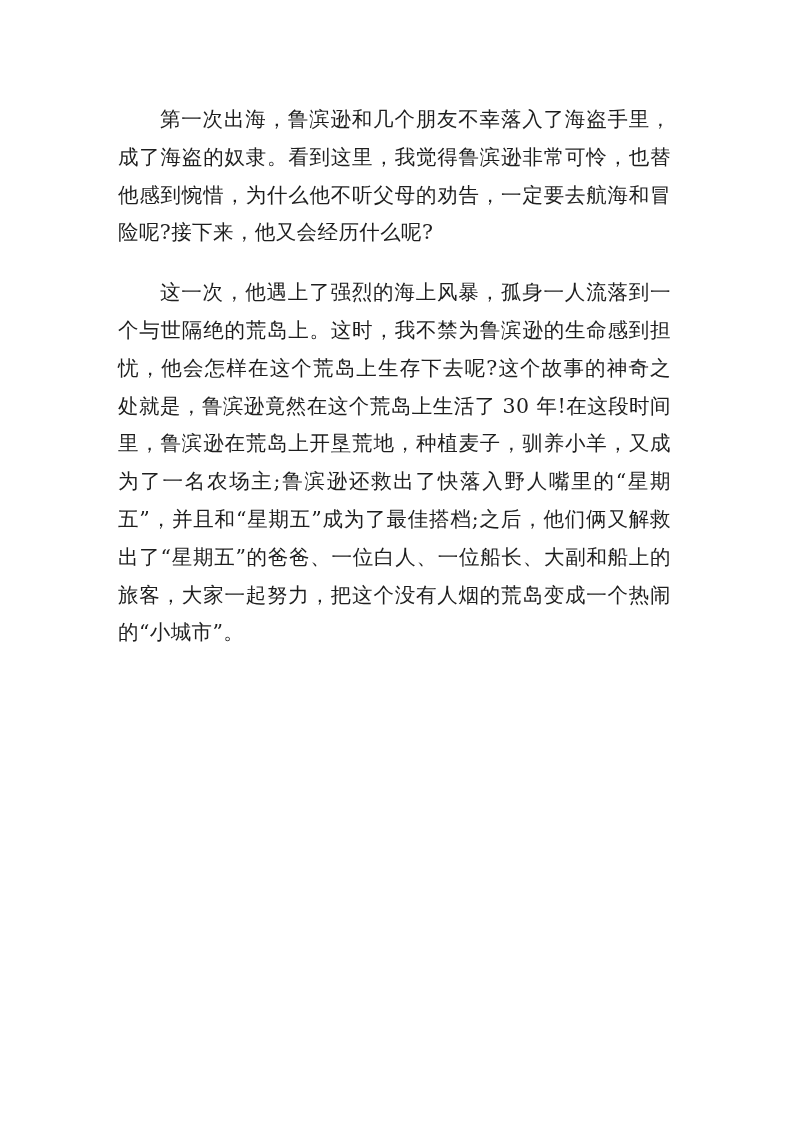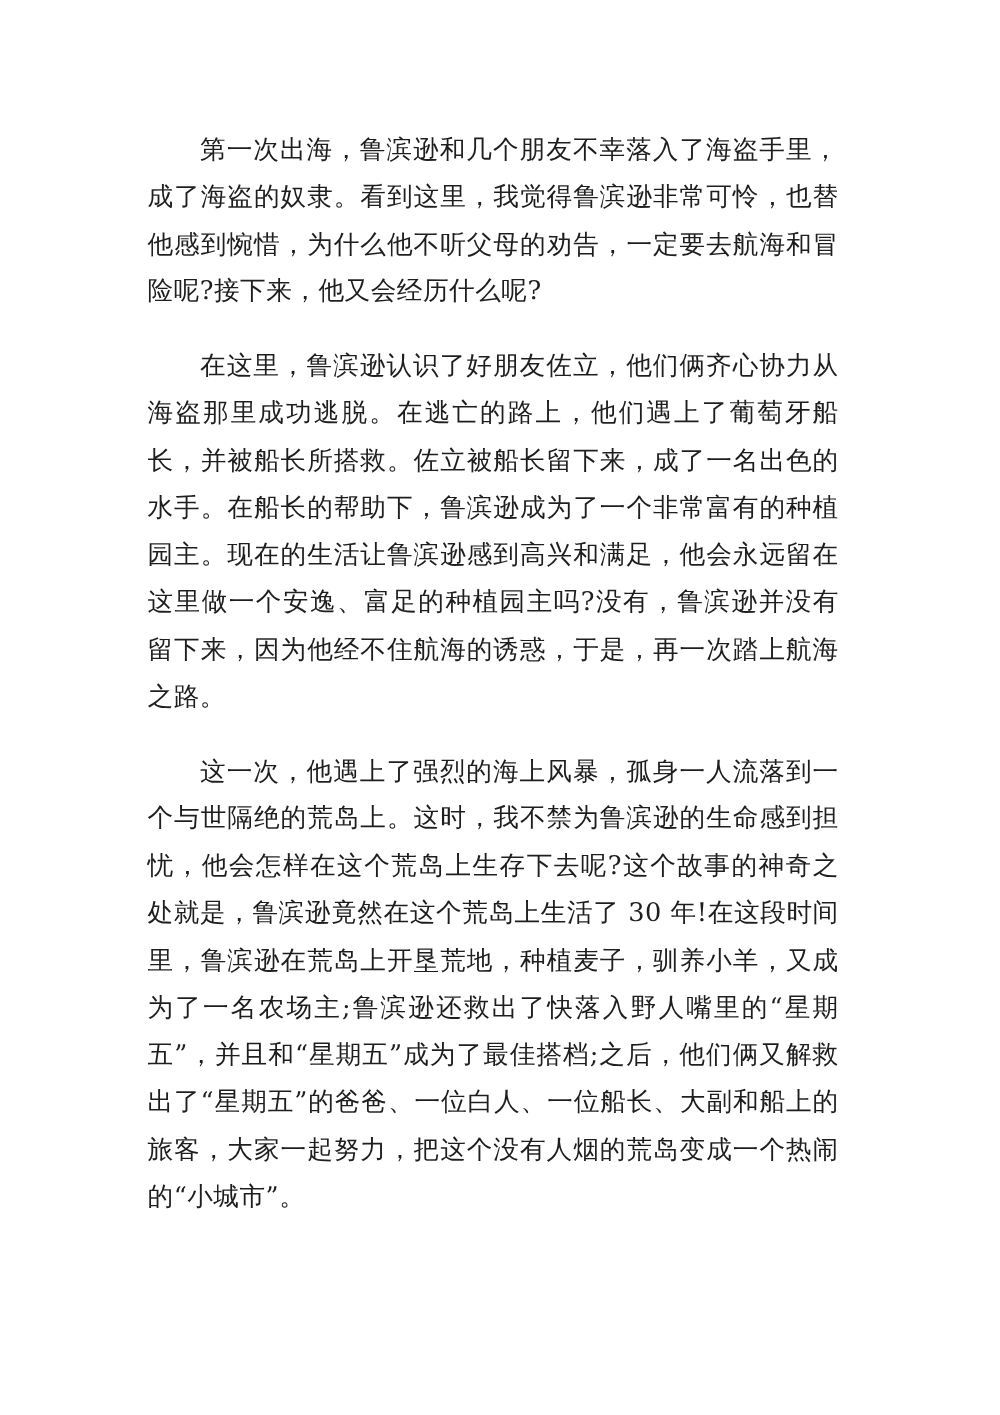--- a/index.html
+++ b/index.html
@@ -20,15 +20,14 @@
     text-indent: 42px;
     text-align: justify;
     word-break: break-all;
   }
 </style>
 </head>
 <body>
 
 <div class="page">
   <p class="para">第一次出海，鲁滨逊和几个朋友不幸落入了海盗手里，成了海盗的奴隶。看到这里，我觉得鲁滨逊非常可怜，也替他感到惋惜，为什么他不听父母的劝告，一定要去航海和冒险呢?接下来，他又会经历什么呢?</p>
-  <p class="para">在这里，鲁滨逊认识了好朋友佐立，他们俩齐心协力从海盗那里成功逃脱。在逃亡的路上，他们遇上了葡萄牙船长，并被船长所搭救。佐立被船长留下来，成了一名出色的水手。在船长的帮助下，鲁滨逊成为了一个非常富有的种植园主。现在的生活让鲁滨逊感到高兴和满足，他会永远留在这里做一个安逸、富足的种植园主吗?没有，鲁滨逊并没有留下来，因为他经不住航海的诱惑，于是，再一次踏上航海之路。</p>
   <p class="para">这一次，他遇上了强烈的海上风暴，孤身一人流落到一个与世隔绝的荒岛上。这时，我不禁为鲁滨逊的生命感到担忧，他会怎样在这个荒岛上生存下去呢?这个故事的神奇之处就是，鲁滨逊竟然在这个荒岛上生活了 30 年!在这段时间里，鲁滨逊在荒岛上开垦荒地，种植麦子，驯养小羊，又成为了一名农场主;鲁滨逊还救出了快落入野人嘴里的“星期五”，并且和“星期五”成为了最佳搭档;之后，他们俩又解救出了“星期五”的爸爸、一位白人、一位船长、大副和船上的旅客，大家一起努力，把这个没有人烟的荒岛变成一个热闹的“小城市”。</p>
 </div>
 
 </body></html>

